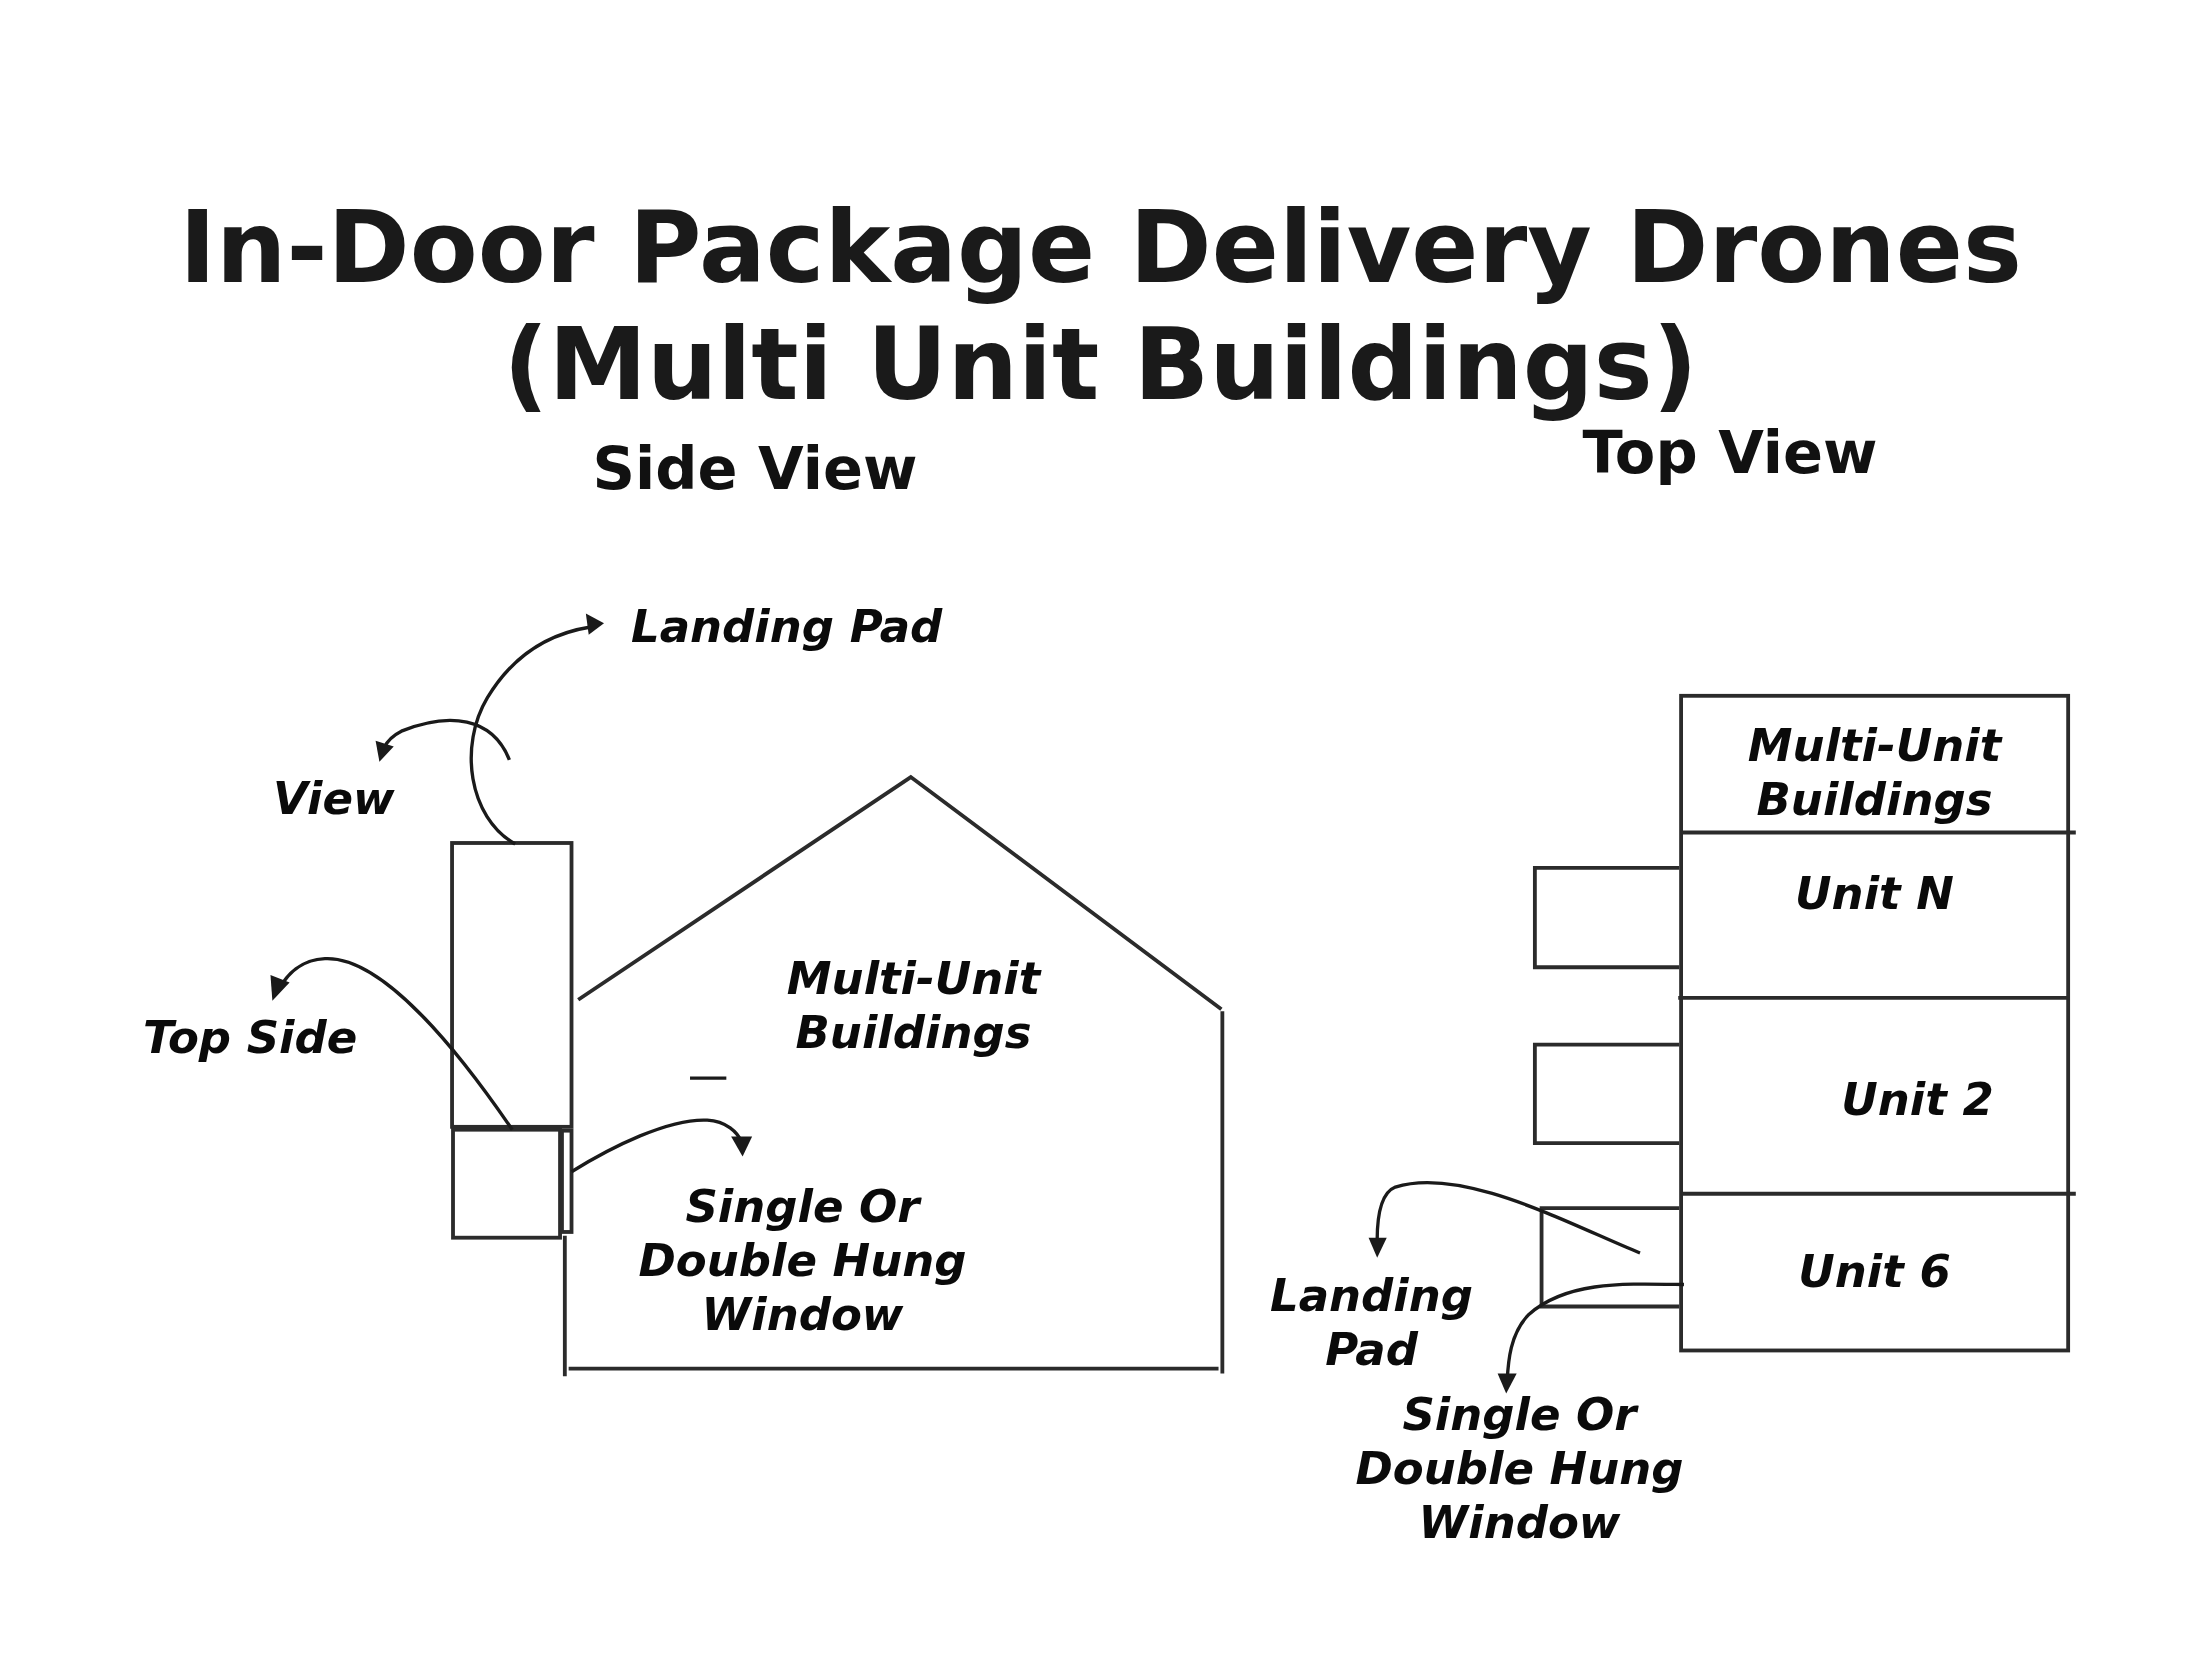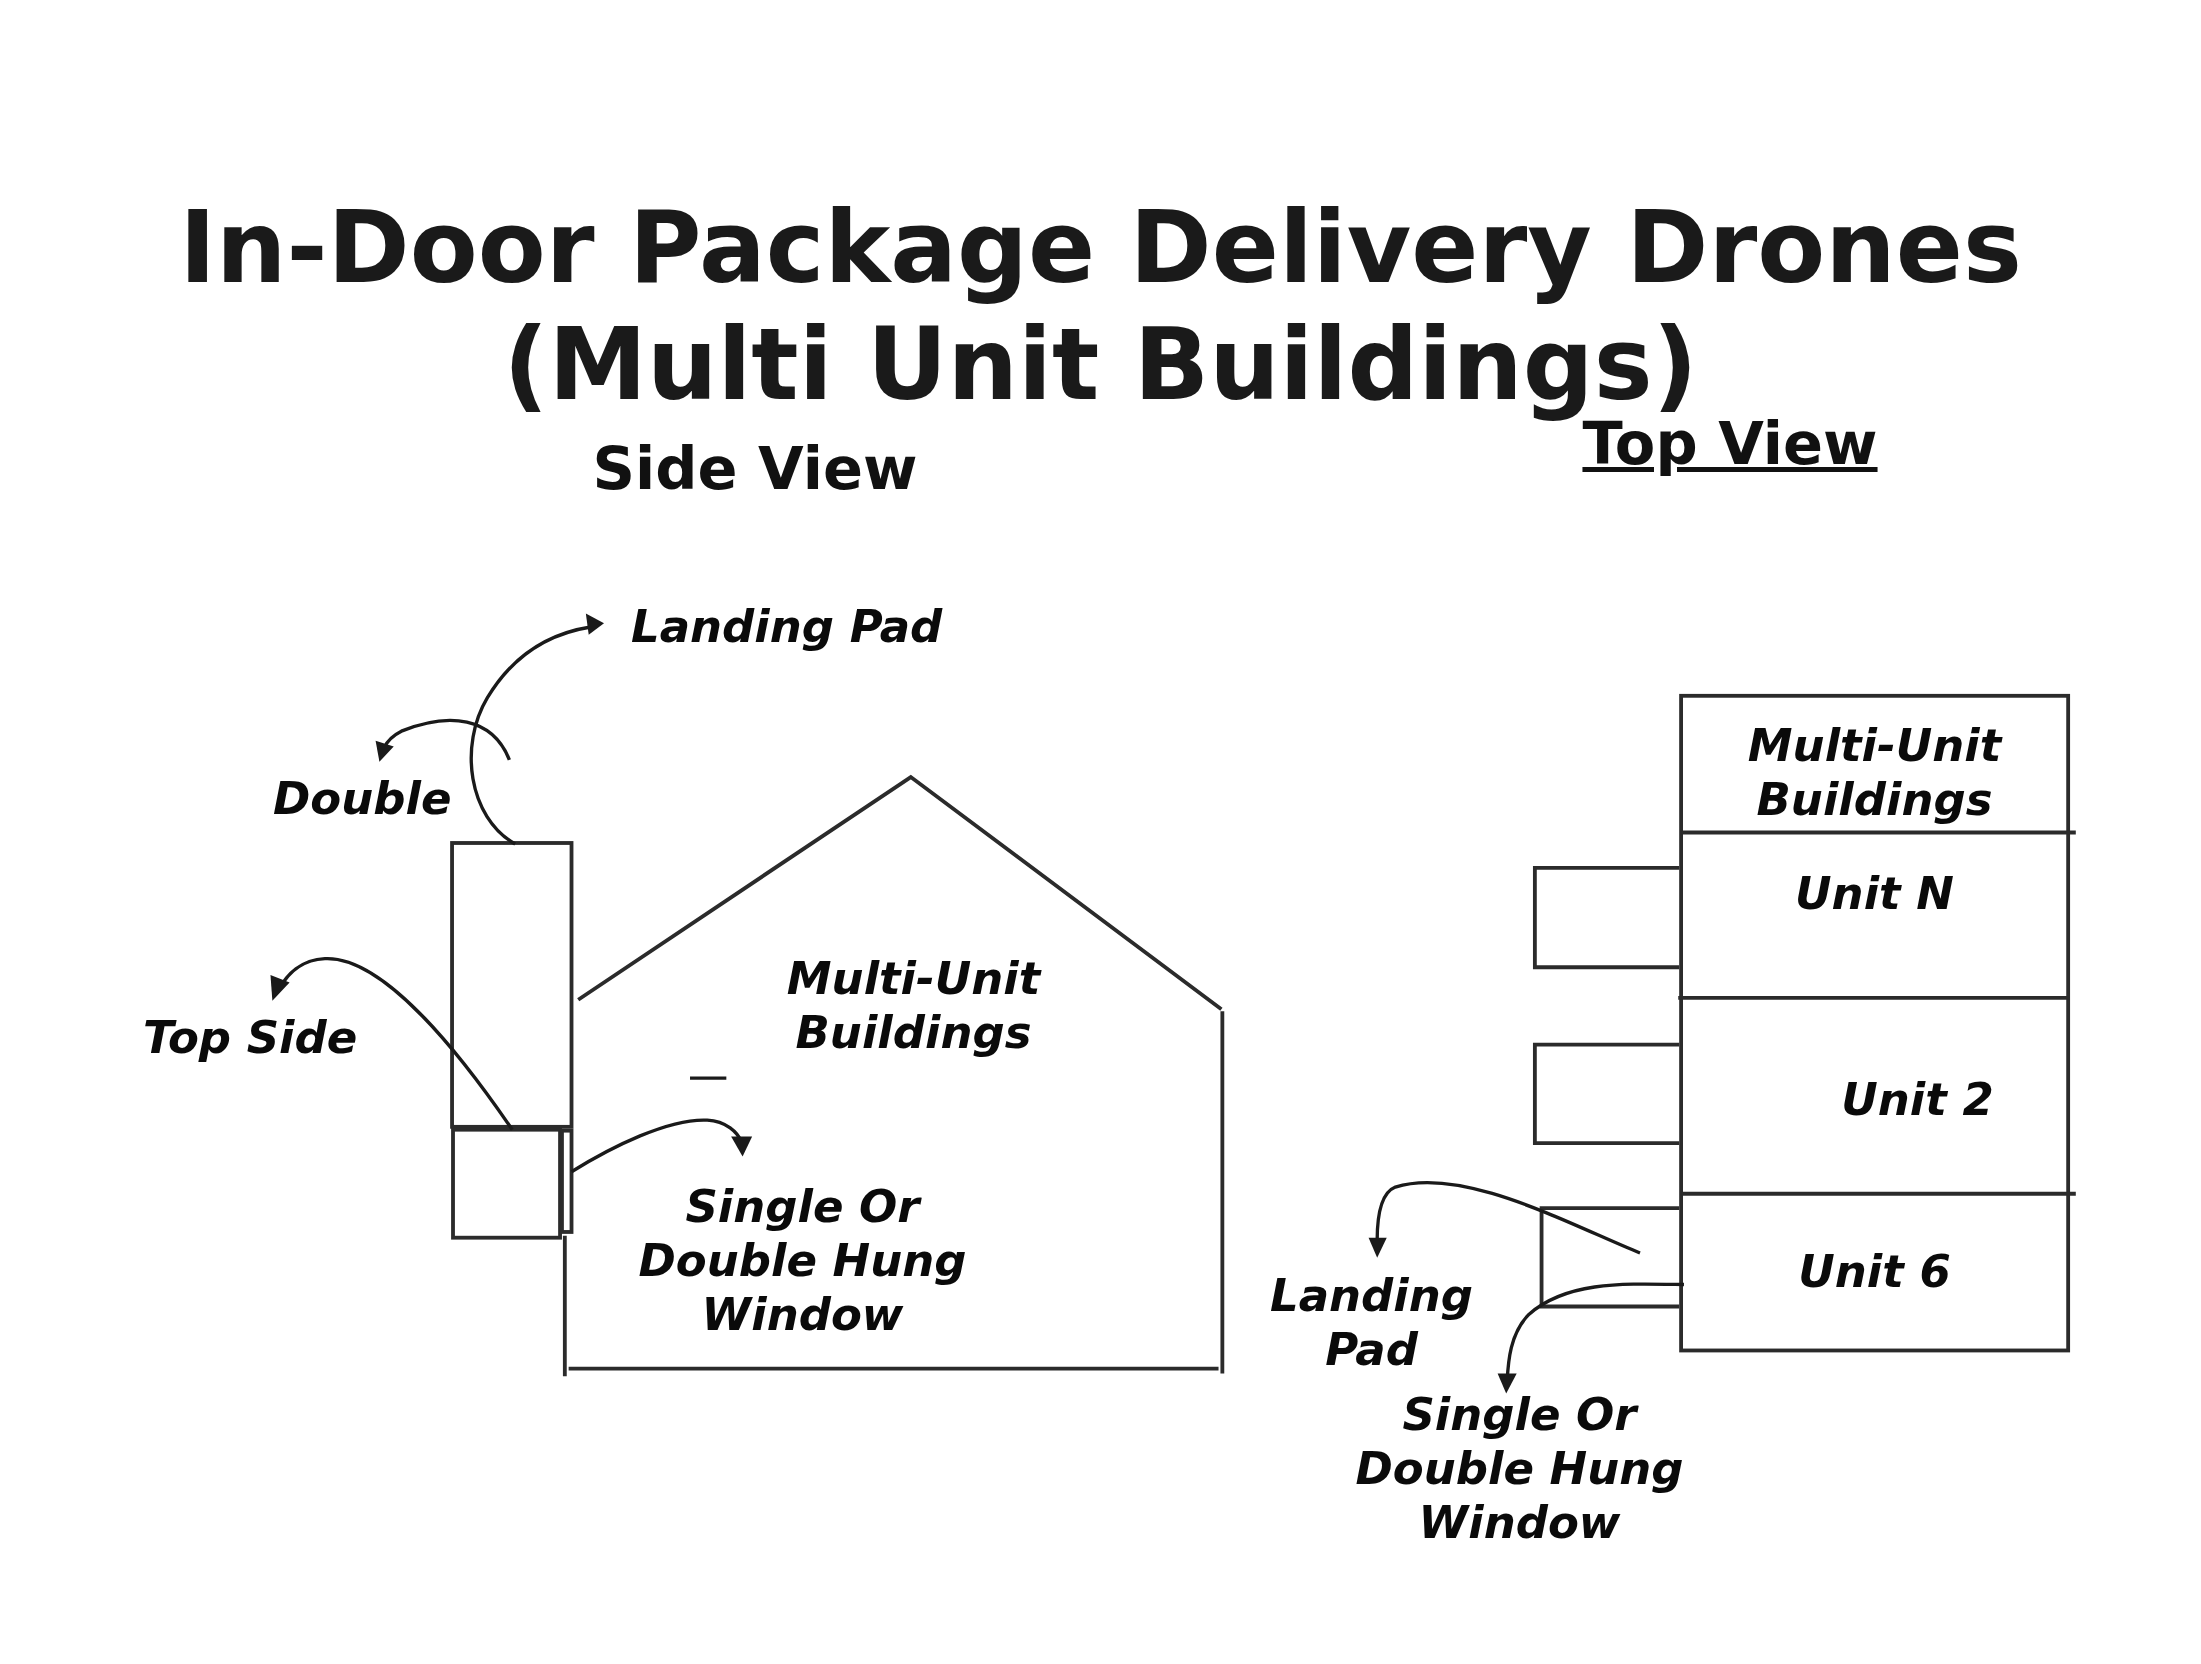--- a/index.html
+++ b/index.html
@@ -16,21 +16,21 @@
   svg#diagram .arrow { fill: none; stroke: #1a1a1a; stroke-width: 3.5; }
   svg#diagram .head { fill: #1a1a1a; stroke: none; }
 </style>
 </head>
 <body>
 
 <div class="title" style="top:143px;">In-Door Package Delivery Drones</div>
 <div class="title" style="top:260px;">(Multi Unit Buildings)</div>
 
 <div class="view-title" style="left:535px; width:440px; top:435px;">Side View</div>
-<div class="view-title" style="left:1510px; width:440px; top:410px;text-decoration:underline;">Top View</div>
+<div class="view-title" style="left:1510px; width:440px; top:419px;">Top View</div>
 
 <svg id="diagram" width="2201" height="1664" viewBox="0 0 2303 1741">
 
   <g>
 
     <rect class="shape" x="473" y="882" width="125" height="297"></rect>
 
     <rect class="shape" x="474" y="1182" width="112" height="113"></rect>
 
     <rect class="shape" x="588" y="1183" width="10" height="106"></rect>
@@ -68,21 +68,21 @@
 
     <path class="arrow" d="M1716,1311 C1640,1280 1530,1220 1460,1242 C1440,1250 1441,1290 1441,1300"></path>
     <polygon class="head" points="1441,1316 1432,1295 1451,1295"></polygon>
 
     <path class="arrow" d="M1762,1344 C1700,1343 1640,1340 1600,1375 C1580,1395 1578,1425 1577,1445"></path>
     <polygon class="head" points="1576,1458 1567,1437 1587,1437"></polygon>
   </g>
 </svg>
 
 <div class="lbl" style="left:631px; top:600px;">Landing Pad</div>
-<div class="lbl" style="left:273px; top:772px;">Double</div>
+<div class="lbl" style="left:273px; top:772px;">View</div>
 <div class="lbl" style="left:143px; top:1011px;">Top Side</div>
 <div class="lbl" style="left:746px; width:335px; top:952px;">
   <div>Multi-Unit</div>
   <div>Buildings</div>
 </div>
 <div class="lbl" style="left:602px; width:401px; top:1180px;">
   <div>Single Or</div>
   <div>Double Hung</div>
   <div>Window</div>
 </div>

